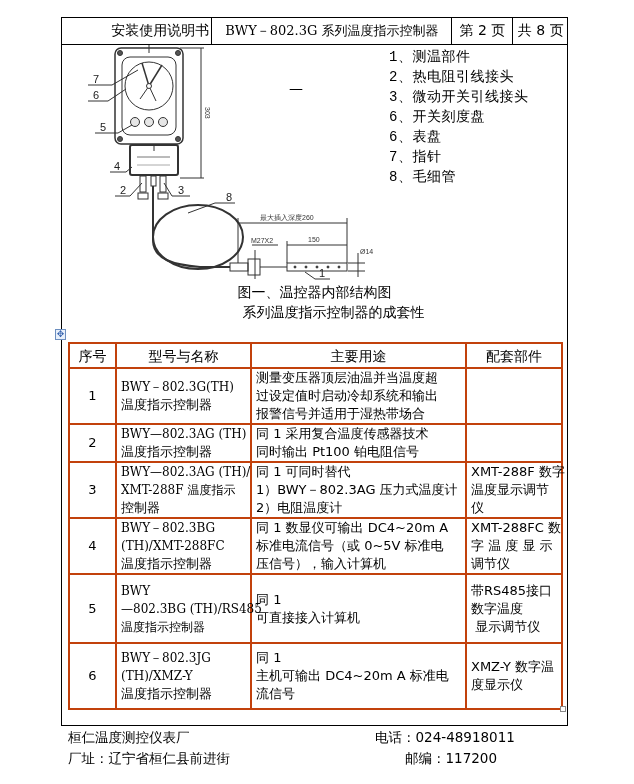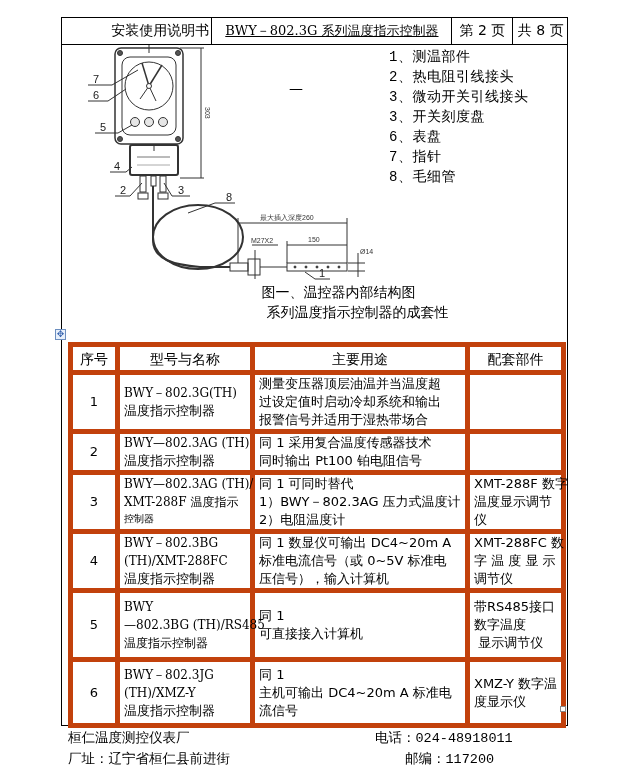--- a/index.html
+++ b/index.html
@@ -5,40 +5,40 @@
   html, body { margin:0; padding:0; background:#ffffff; }
   body { width:634px; height:784px; position:relative; overflow:hidden;
          font-family:"DejaVu Sans", sans-serif; color:#000; }
   .abs { position:absolute; }
   .frame { left:61px; top:17px; width:507px; height:709px; border:1.5px solid #000; box-sizing:border-box; }
   .hdr { left:61px; top:17px; width:507px; height:28px; border-bottom:1.5px solid #000; box-sizing:border-box; display:flex; }
   .hdr div { height:100%; display:flex; align-items:center; justify-content:center; font-size:14px; box-sizing:border-box; border-right:1px solid #000; white-space:nowrap; }
   .hdr div:last-child { border-right:none; }
   .legend { left:389px; top:47px; font-size:14px; line-height:20px;font-family:Liberation Mono, monospace; }
   .legend div { white-space:nowrap; letter-spacing:0.5px; }
-  .caption { left:61px; width:507px; text-align:center; font-size:14px;margin-left:24px; }
+  .caption { left:61px; width:507px; text-align:center; font-size:14px; }
   .dash { left:289px; top:80px; font-size:14px; }
   table.spec { position:absolute; left:68px; top:342px; width:493px; border-collapse:collapse; table-layout:fixed; }
-  table.spec td, table.spec th { border:5px solid #c2410c; font-size:13px; font-weight:normal; padding:0 4px; vertical-align:middle; line-height:18px; }
+  table.spec td, table.spec th { border:2px solid #c2410c; font-size:13px; font-weight:normal; padding:0 4px; vertical-align:middle; line-height:18px; }
   table.spec th { font-size:14px; height:23px; }
   .c-no { text-align:center; }
   .model { font-family:"DejaVu Serif", serif; font-size:12px !important; }
-  .footer { font-size:13.5px;font-family:Liberation Mono, monospace; }
+  .footer { font-size:13.5px; }
   .move-handle { left:55px; top:329px; width:11px; height:11px; border:1px solid #6c8ebf; background:#e8f0fb; box-sizing:border-box; font-size:9px; line-height:9px; text-align:center; color:#3a66b0; }
   .resize-handle { left:560px; top:706px; width:6px; height:6px; border:1px solid #888; box-sizing:border-box; background:#fff; }
   .ln { white-space:pre; display:block; }
 </style>
 </head>
 <body>
 
 <div class="abs frame"></div>
 
 <div class="abs hdr">
   <div style="width:110px;margin-left:48px;">安装使用说明书</div>
-  <div style="width:255px;font-family:'DejaVu Serif',serif;font-size:13px;text-decoration:underline;">BWY－802.3G 系列温度指示控制器</div>
+  <div style="width:255px;font-family:'DejaVu Serif',serif;font-size:13px;">BWY－802.3G 系列温度指示控制器</div>
   <div style="width:65px;text-align:right;">第 2 页</div>
   <div style="width:58px;">共 8 页</div>
 </div>
 
 <svg class="abs" style="left:80px;top:45px;" width="300" height="240" viewBox="0 0 300 240">
   <g stroke="#333" fill="none" stroke-width="1">
 
     <rect x="35" y="3" width="68" height="96" rx="6" stroke-width="1.5"></rect>
     <rect x="42" y="12" width="54" height="78" rx="8"></rect>
     <circle cx="40" cy="8" r="2.5" fill="#555"></circle>
@@ -132,21 +132,21 @@
     <text x="280" y="209">Ø14</text>
   </g>
 </svg>
 
 <div class="abs dash">—</div>
 
 <div class="abs legend">
   <div>1、测温部件</div>
   <div>2、热电阻引线接头</div>
   <div>3、微动开关引线接头</div>
-  <div>3、开关刻度盘</div>
+  <div>6、开关刻度盘</div>
   <div>6、表盘</div>
   <div>7、指针</div>
   <div>8、毛细管</div>
 </div>
 
 <div class="abs caption" style="top:284px;">图一、温控器内部结构图</div>
 <div class="abs caption" style="top:304px;padding-left:19px;">系列温度指示控制器的成套性</div>
 
 <div class="abs move-handle">✥</div>
 
@@ -189,21 +189,21 @@
         <span class="ln">同 1 采用复合温度传感器技术</span>
           <span class="ln">同时输出 Pt100 铂电阻信号</span>
       </td>
       <td></td>
     </tr>
     <tr style="height:55px">
       <td class="c-no">3</td>
       <td class="model">
         <span class="ln">BWY—802.3AG (TH)/</span>
           <span class="ln">XMT-288F 温度指示</span>
-          <span class="ln" style="font-family:Liberation Mono, monospace;font-size:10px">控制器</span>
+          <span class="ln" style="font-family:Liberation Serif, serif;font-size:13px">控制器</span>
       </td>
       <td>
         <span class="ln">同 1 可同时替代</span>
           <span class="ln">1）BWY－802.3AG 压力式温度计</span>
           <span class="ln">2）电阻温度计</span>
       </td>
       <td>
         <span class="ln">XMT-288F 数字</span>
           <span class="ln">温度显示调节</span>
           <span class="ln">仪</span>

